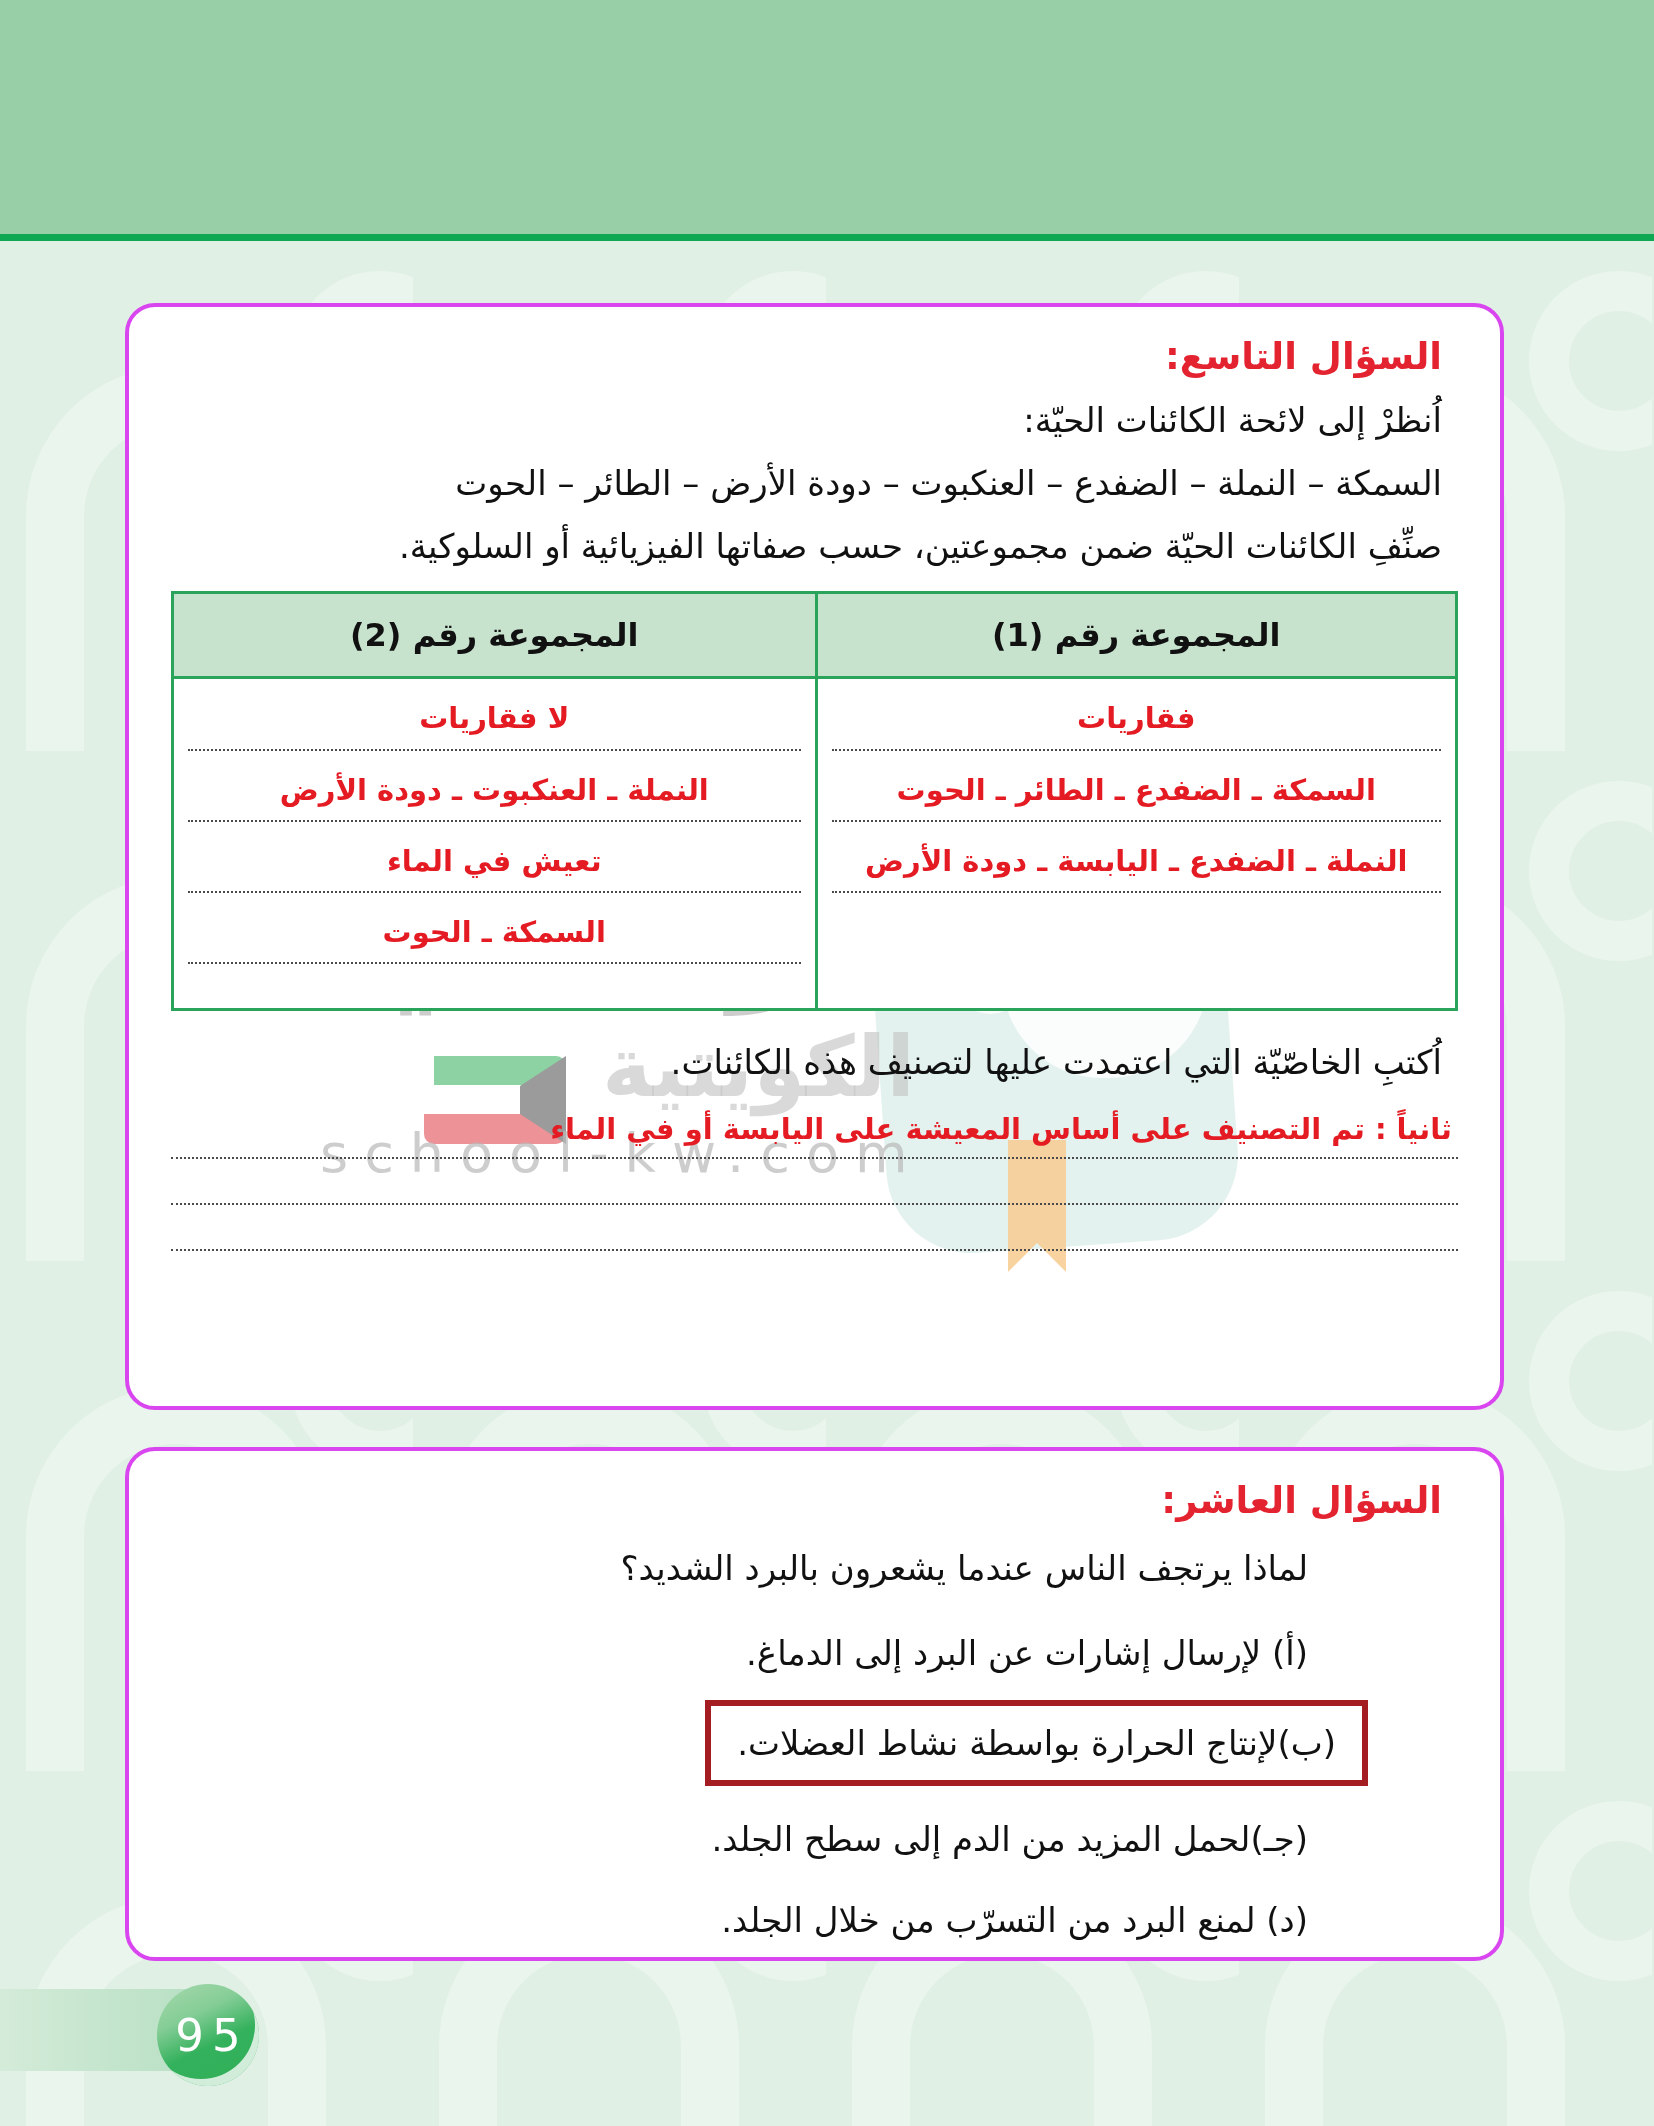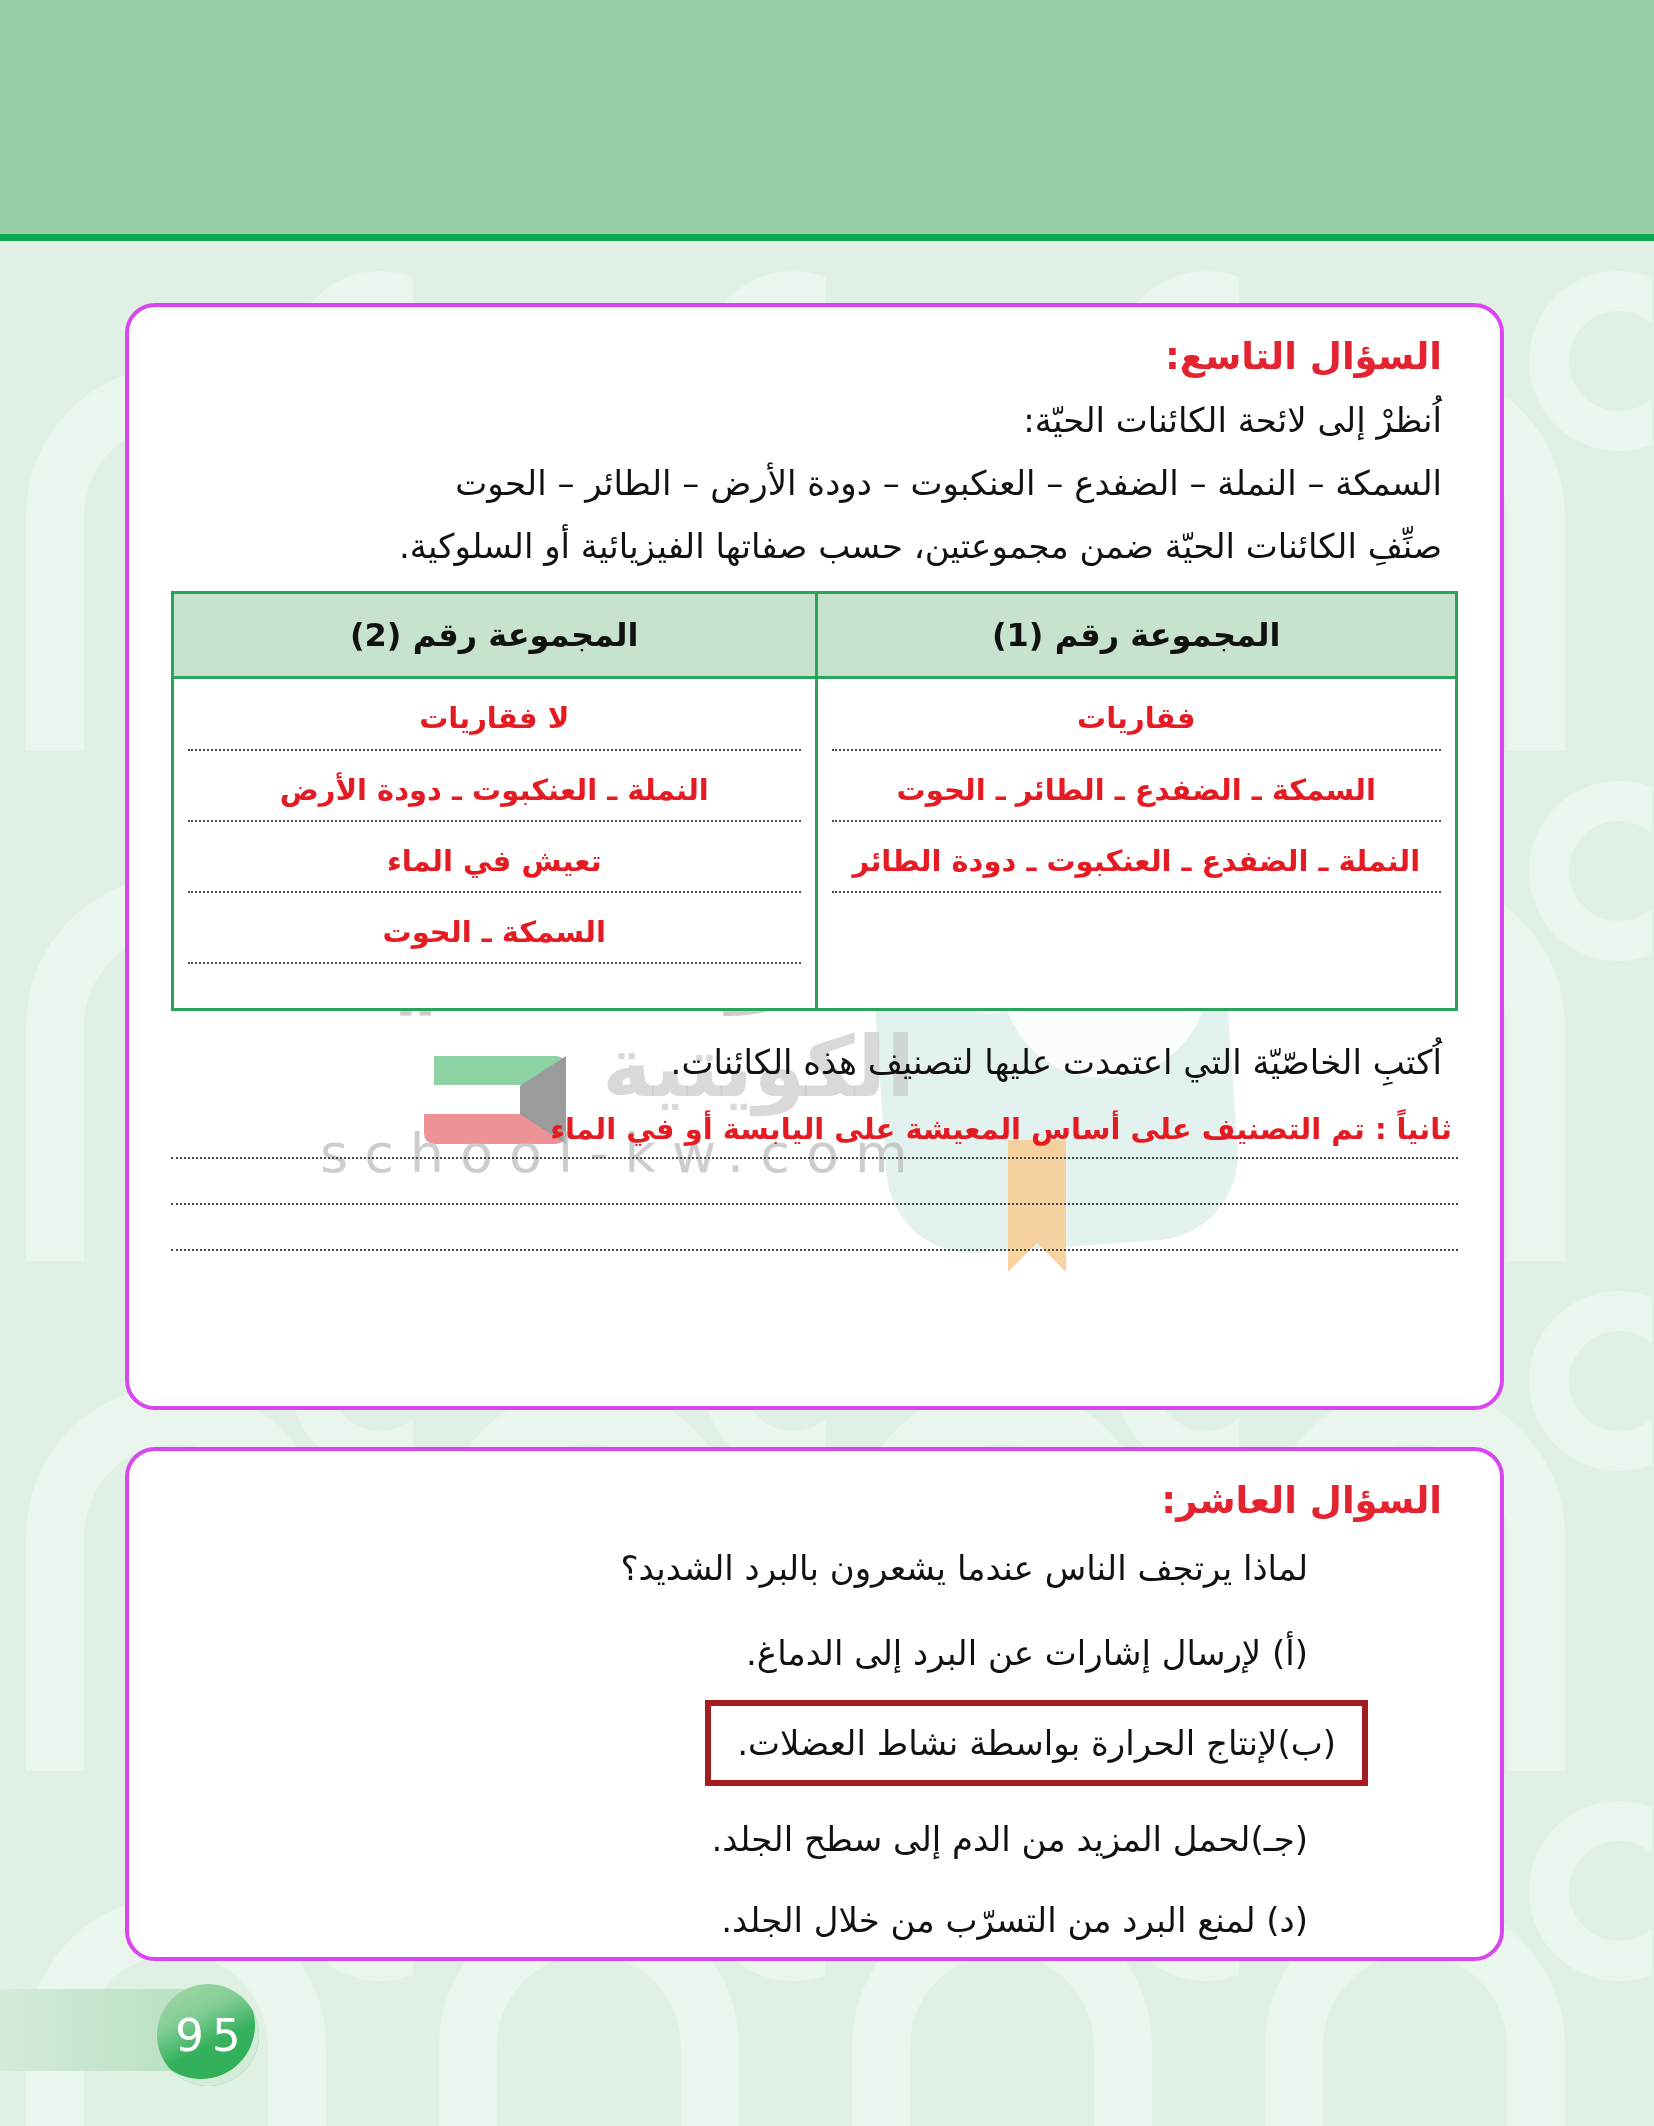--- a/index.html
+++ b/index.html
@@ -158,21 +158,21 @@
       </div>
       <div class="ctable-body">
         <div class="col1">
           <div class="cell">
             <span class="red-line">فقاريات</span>
           </div>
           <div class="cell">
             <span class="red-line">السمكة ـ الضفدع ـ الطائر ـ الحوت</span>
           </div>
           <div class="cell last">
-            <span class="red-line">النملة ـ الضفدع ـ العنكبوت ـ دودة الطائر</span>
+            <span class="red-line">النملة ـ الضفدع ـ اليابسة ـ دودة الأرض</span>
           </div>
         </div>
         <div class="col2">
           <div class="cell">
             <span class="red-line">لا فقاريات</span>
           </div>
           <div class="cell">
             <span class="red-line">النملة ـ العنكبوت ـ دودة الأرض</span>
           </div>
           <div class="cell">

